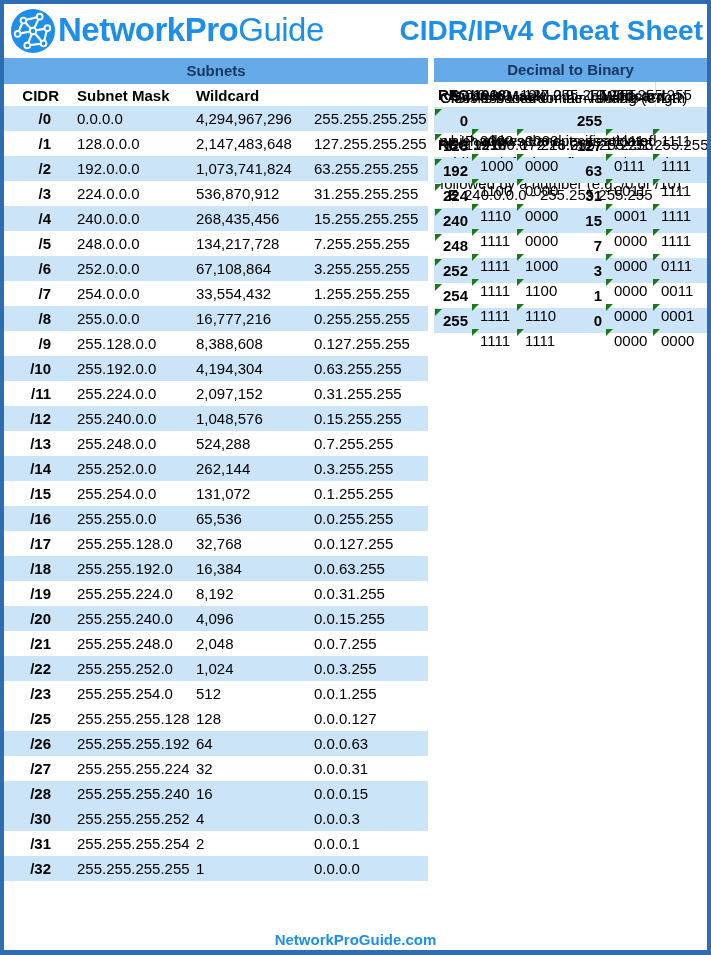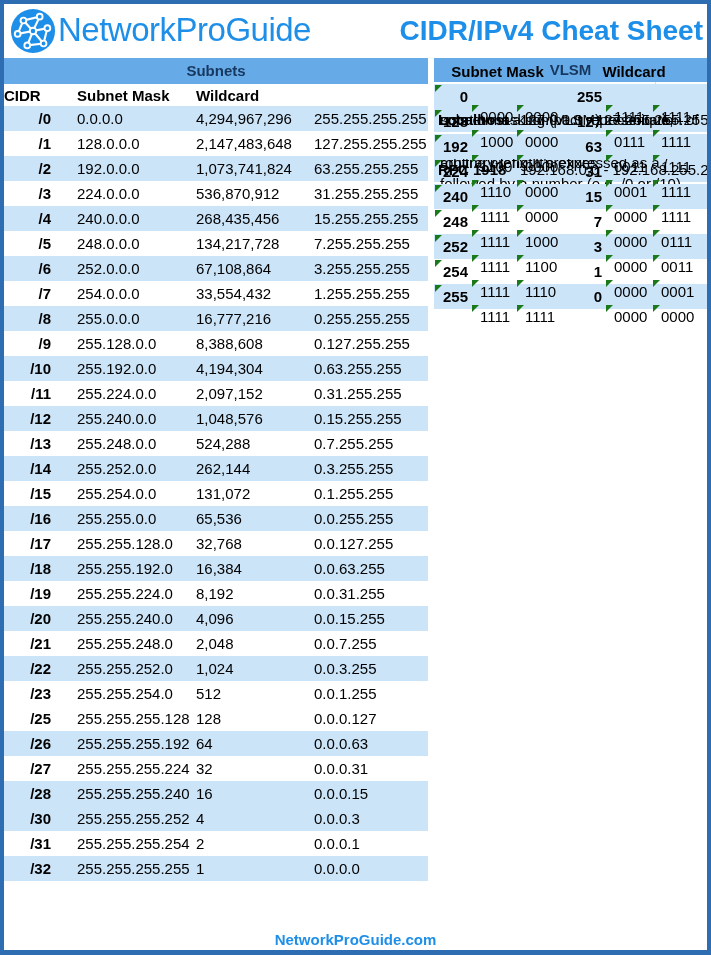--- a/index.html
+++ b/index.html
@@ -4,32 +4,32 @@
 <style>
   html,body{margin:0;padding:0;background:#fff;}
   .page{position:relative;width:711px;height:955px;box-sizing:border-box;
         border:4px solid #2E6DB2;border-bottom-width:5px;background:#fff;
         font-family:"Liberation Sans",sans-serif;color:#000;overflow:hidden;}
   
   .header{position:absolute;left:0;top:0;width:703px;height:54px;background:#fff;}
   .logo{position:absolute;left:6px;top:4px;width:46px;height:46px;}
   .brand{position:absolute;left:54px;top:7px;font-size:33px;letter-spacing:-0.5px;
          color:#1E8FE8;white-space:nowrap;}
-  .brand .bold{font-weight:normal;}
+  .brand .bold{font-weight:bold;}
   .title{position:absolute;right:4px;top:11px;font-size:28px;font-weight:bold;
          color:#1E8FE8;white-space:nowrap;}
   
   .bar{background:#66ABE8;color:#17375E;font-weight:bold;font-size:15px;text-align:center;}
   .stripe{background:#CCE4F8;}
   
   .left{position:absolute;left:0;top:54px;width:424px;}
   .l-bar{height:26px;line-height:26px;}
   .l-head{height:22px;display:grid;grid-template-columns:55px 119px 118px 1fr;
           align-items:center;font-weight:bold;font-size:15px;}
-  .l-head .h1{text-align:left;}
+  .l-head .h1{text-align:right;}
   .l-head .h2,.l-head .h3,.l-head .h4{padding-left:18px;}
   .s-row{height:25px;display:grid;grid-template-columns:55px 119px 118px 1fr;
          align-items:center;font-size:15px;}
   .s-row .c1{text-align:right;padding-right:8px;font-weight:bold;}
   .s-row .c2,.s-row .c3,.s-row .c4{padding-left:18px;}
   
   .right{position:absolute;left:430px;top:54px;width:273px;height:876px;}
   .sec{position:absolute;left:0;width:273px;}
   .r-bar{height:24px;line-height:24px;}
   #sec-classful{top:0;} #sec-reserved{top:173;} #sec-cidr{top:327;}
@@ -324,20 +324,21 @@
       <div class="bar r-bar">CIDR notation</div>
       <div class="para">Classless interdomain routing (CIDR) notation is a compact representation of an IP address and its associated routing prefix. It's expressed as a / followed by a number (e.g. /0 or /10).</div>
     </div>
 
     <div class="sec" id="sec-vlsm">
       <div class="bar r-bar">VLSM</div>
       <div class="para">CIDR is based on the variable-length subnet masking (VLSM) technique, which allows the specification of arbitrary-length prefixes.</div>
     </div>
 
     <div class="sec" id="sec-decbin">
+      <div class="bar r-bar">Decimal to Binary</div>
       <div class="db-subhead">
         <span>Subnet Mask</span>
         <span>Wildcard</span>
       </div>
       <div id="decbin-rows">
           <div class="db-row stripe">
             <span class="db-cell db-dec"><i class="flag"></i>0</span>
             <span class="db-cell db-bin"><i class="flag"></i>0000</span>
             <span class="db-cell db-bin"><i class="flag"></i>0000</span>
             <span class="db-cell db-dec">255</span>

